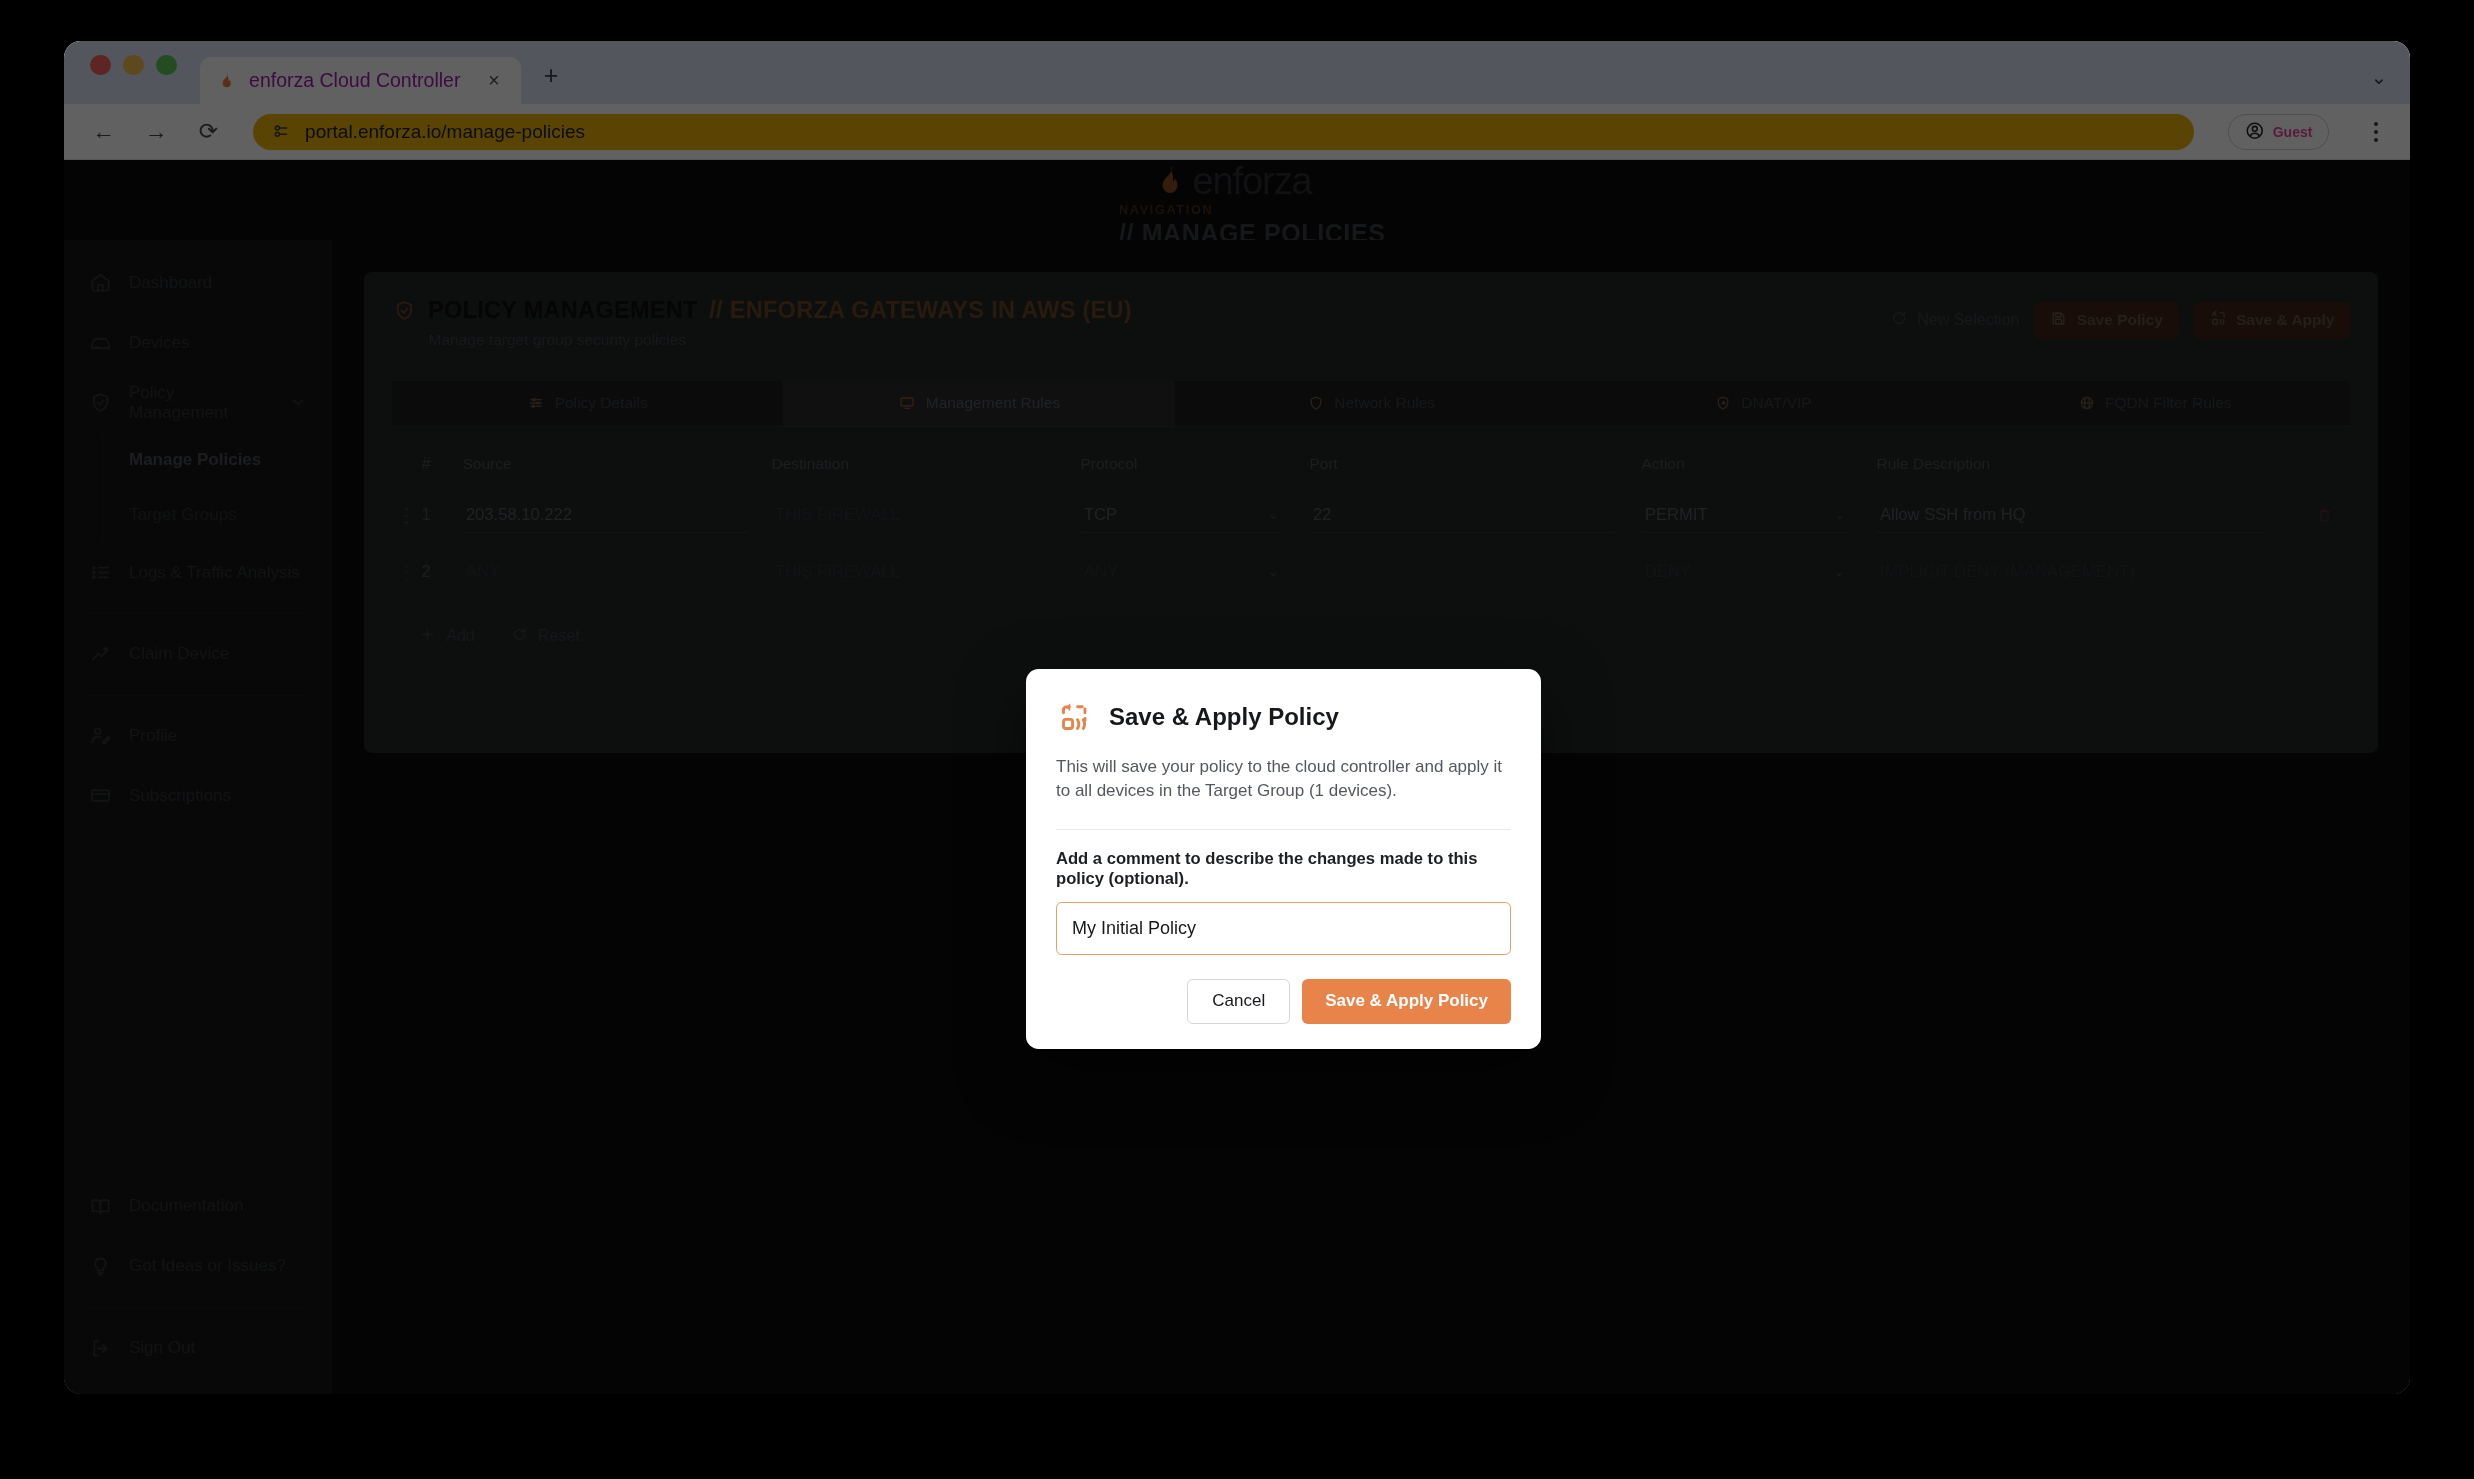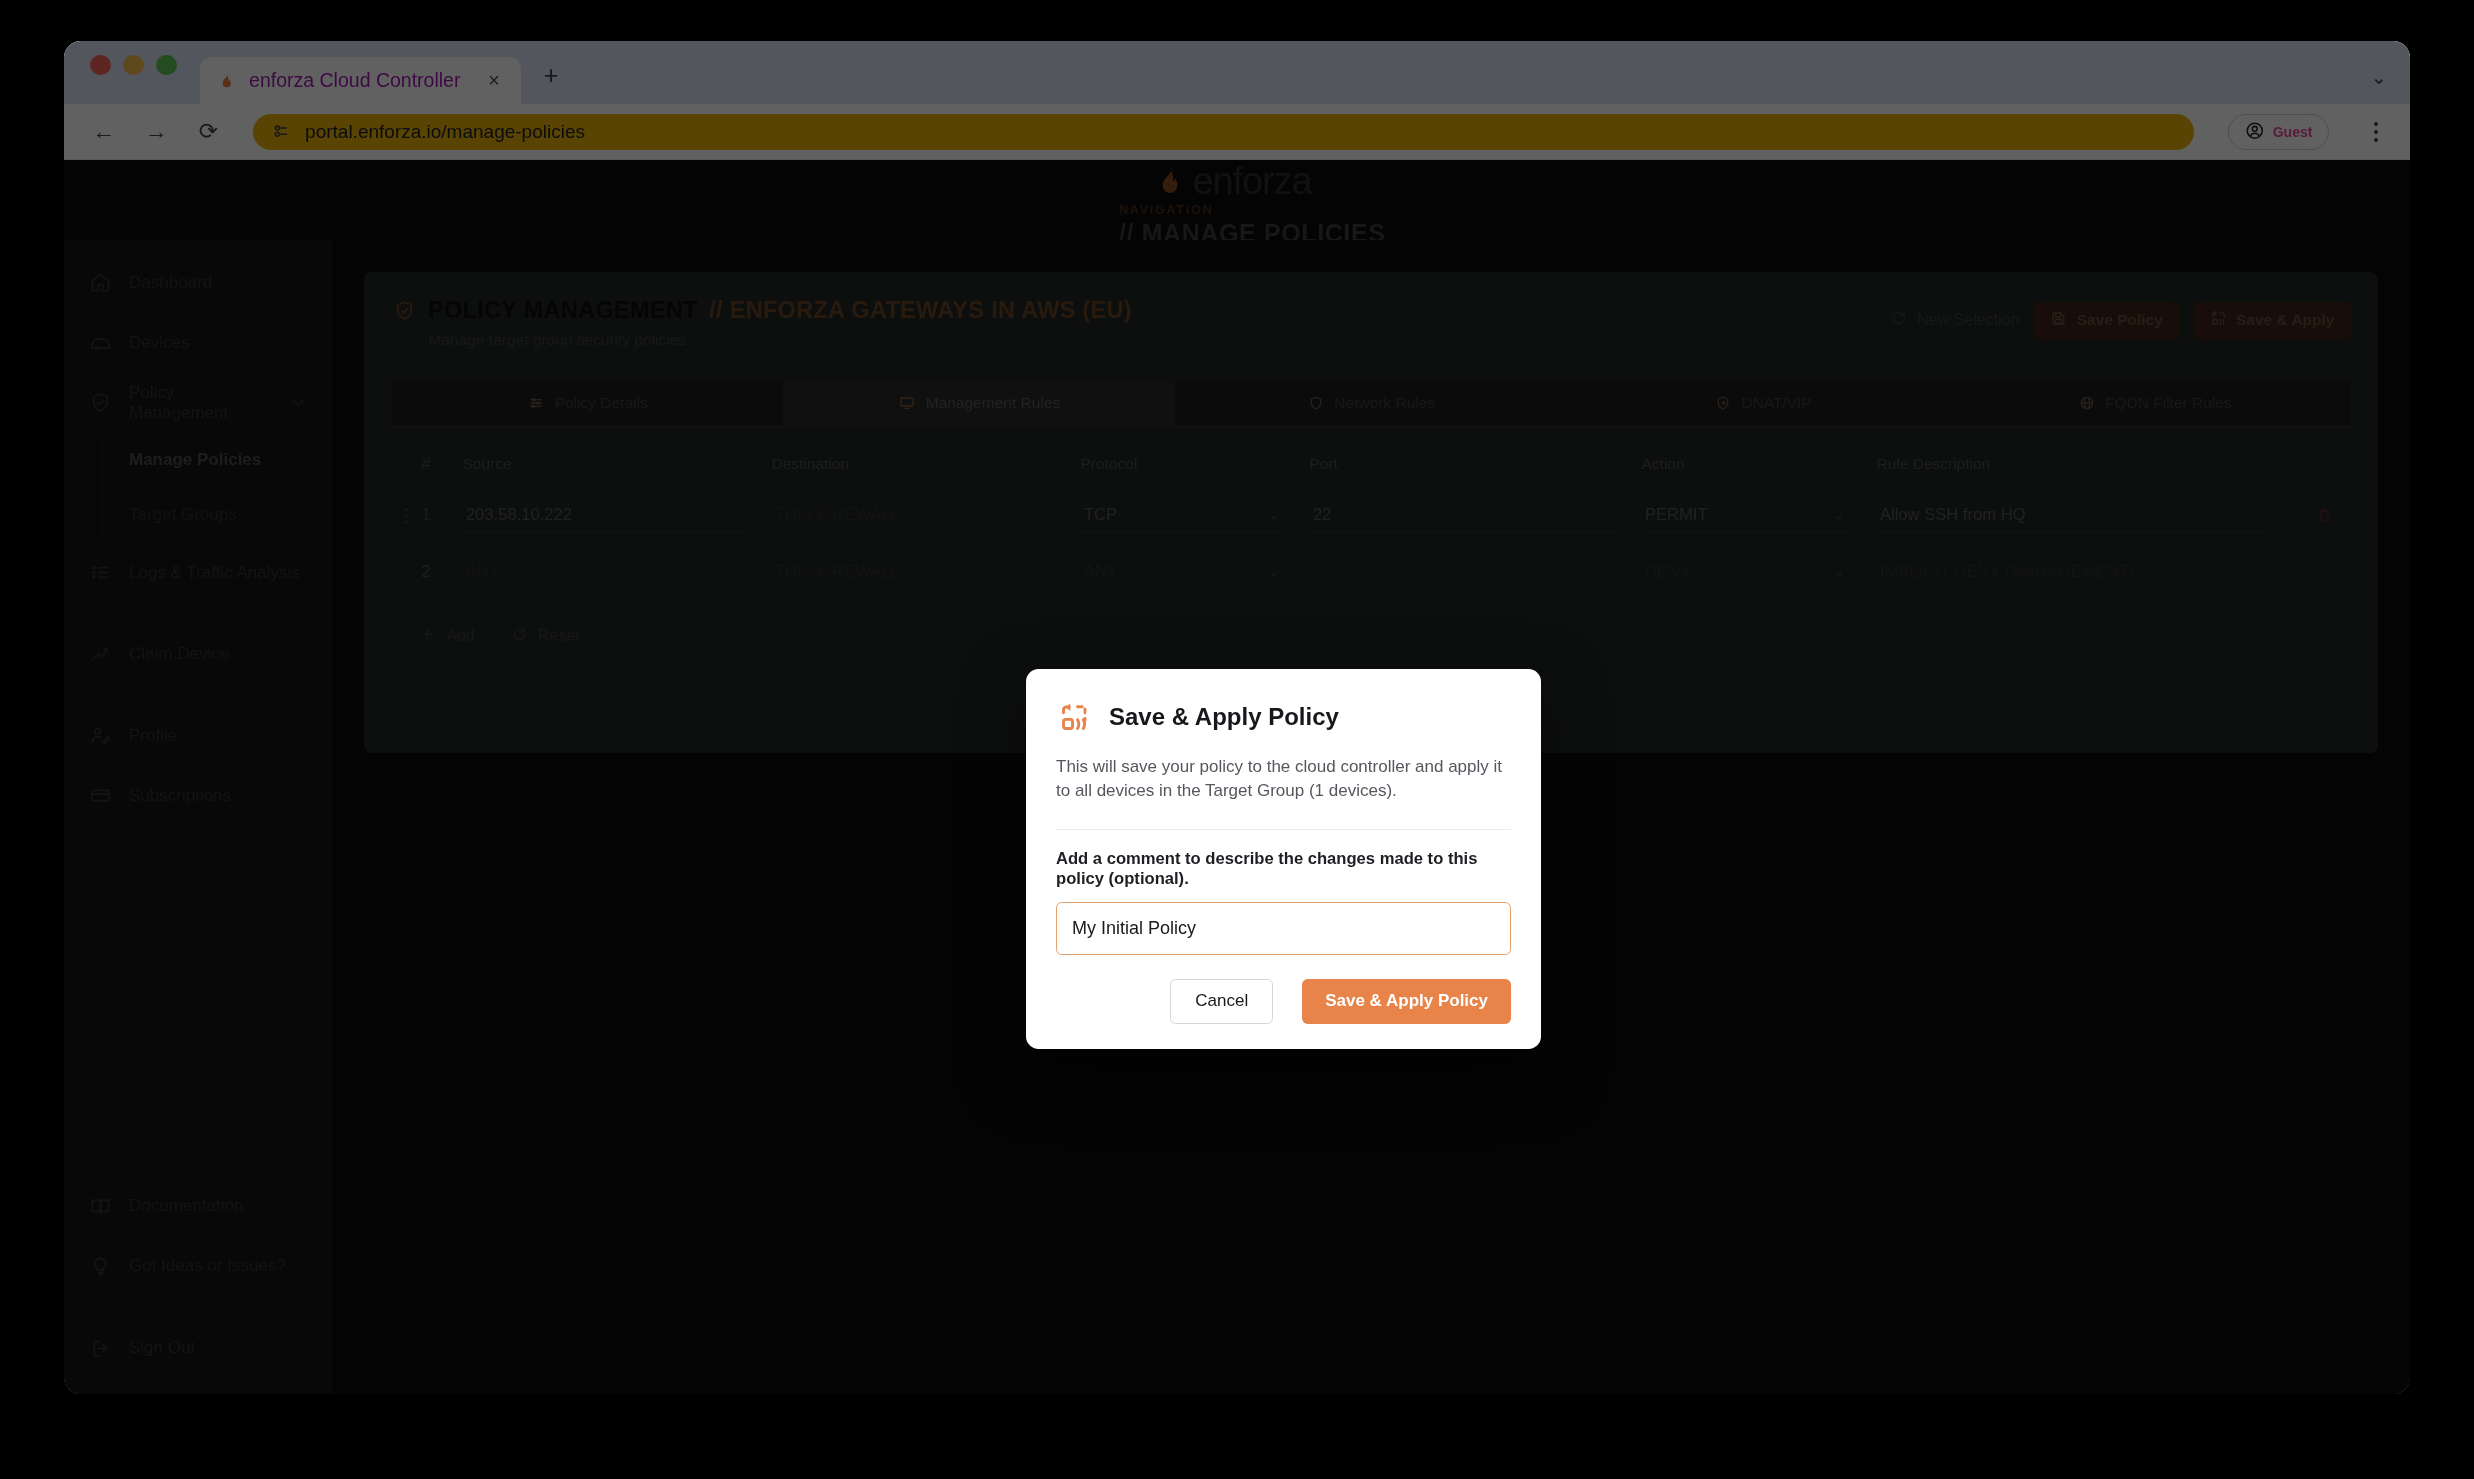--- a/index.html
+++ b/index.html
@@ -268,21 +268,21 @@
     width: 100%; height: 53px;
     margin-top: 12.6px;
     border: 1.7px solid #e5a06a;
     border-radius: 5.7px;
     padding: 0 15px;
     font-size: 18px; color: #17191d;
     font-family: "Liberation Sans", sans-serif;
     background: #fff;
     outline: none;
   }
-  #modal-actions { display: flex; justify-content: flex-end; gap: 29px; margin-top: 24px; }
+  #modal-actions { display: flex; justify-content: flex-end; gap: 12px; margin-top: 24px; }
   #cancel-button {
     background: #ffffff; border: 1.1px solid #d4d6da; border-radius: 5.7px;
     height: 45px; padding: 0 24px; font-size: 17px; color: #16181c;
     font-family: "Liberation Sans", sans-serif; cursor: pointer;
   }
   #confirm-button {
     background: #e8834a; border: none; border-radius: 5.7px;
     height: 45px; padding: 0 23px; font-size: 17px; color: #ffffff; font-weight: 700;
     font-family: "Liberation Sans", sans-serif; cursor: pointer;
   }

